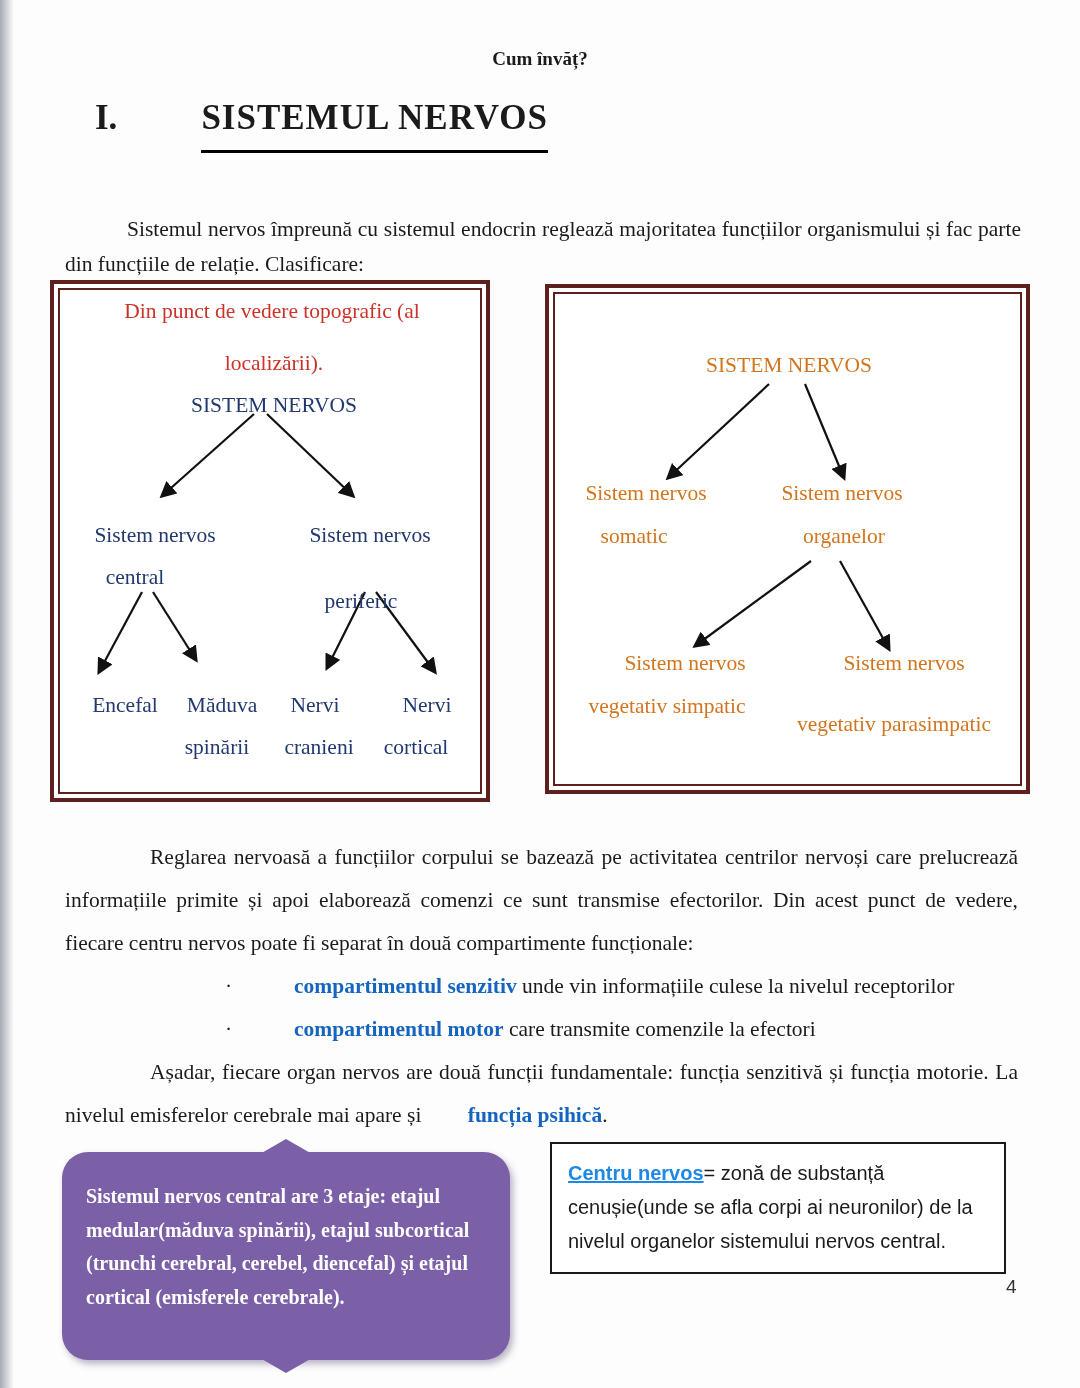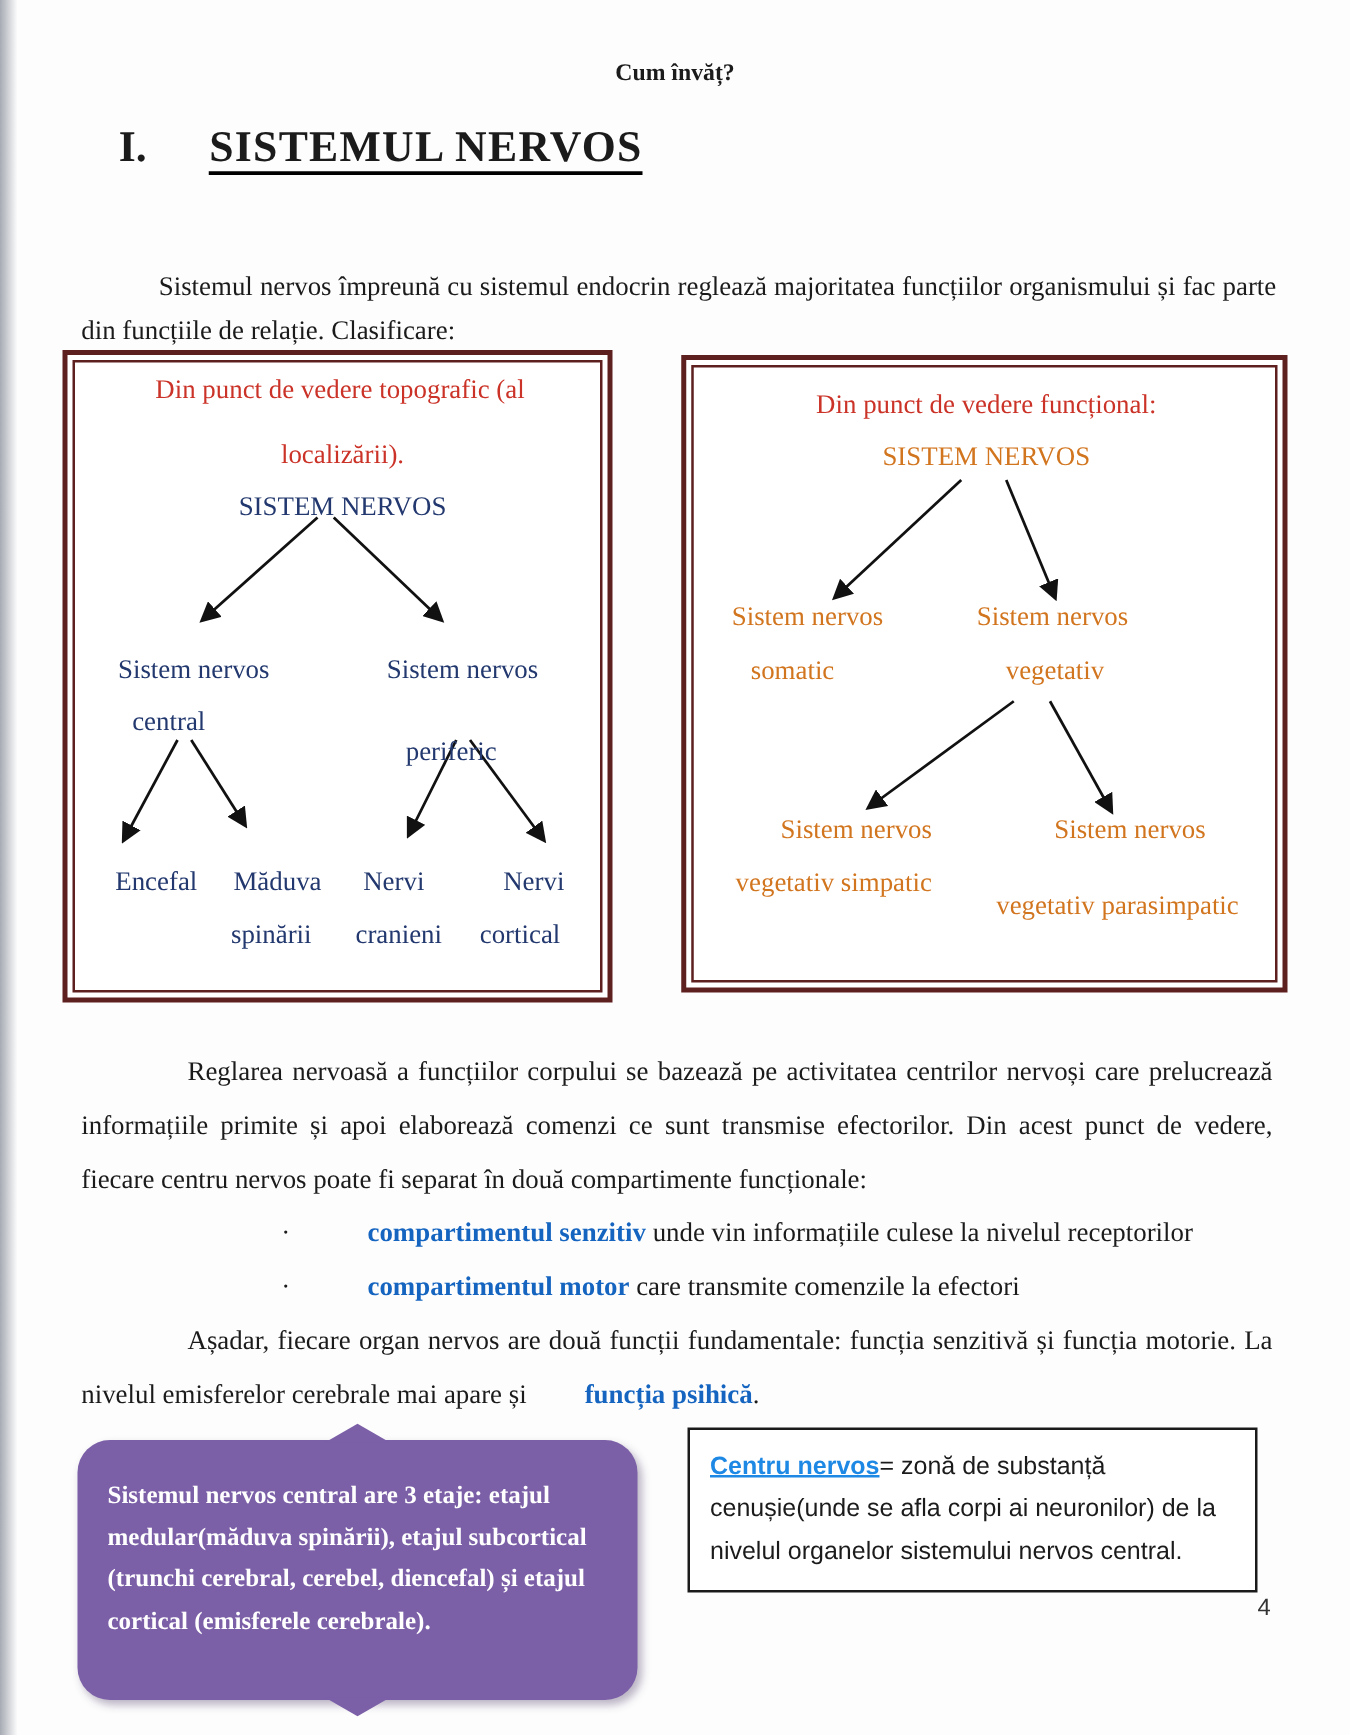--- a/index.html
+++ b/index.html
@@ -11,21 +11,21 @@
   .edge-strip {
     position:absolute; left:0; top:0; width:14px; height:100%;
     background:linear-gradient(to right,#a6abb3,rgba(253,253,253,0));
   }
   .doc-header {
     position:absolute; top:48px; left:0; width:100%;
     text-align:center; font-weight:bold; font-size:19px;
   }
   .heading { position:absolute; top:98px; left:95px; font-size:35px; font-weight:bold; }
   .heading .numeral { margin-right:50px; display:inline-block; }
-  .heading .title { border-bottom:3px solid #000; padding-bottom:0; letter-spacing:1px; }
+  .heading .title { border-bottom:3px solid #000; padding-bottom:13px; letter-spacing:1px;margin-left:34px; }
 
   .intro {
     position:absolute; top:190px; left:65px; width:956px;
     font-size:21.5px; line-height:35px; text-align:justify; text-indent:62px;
   }
 
   .tree-box { position:absolute; border:4px solid #5e1f1f; background:#fff; }
   .tree-box .inner-frame { position:absolute; inset:4px; border:2px solid #5e1f1f; pointer-events:none; }
   #box-left  { left:50px;  top:280px; width:432px; height:514px; }
   #box-right { left:545px; top:284px; width:477px; height:502px; }
@@ -130,26 +130,25 @@
       <defs>
         <marker id="ah2" viewBox="0 0 10 10" refX="8" refY="5" markerWidth="7.5" markerHeight="7.5" orient="auto">
           <path d="M0,0 L10,5 L0,10 z" fill="#111"></path>
         </marker>
       </defs>
       <line x1="220" y1="96" x2="119" y2="190" marker-end="url(#ah2)"></line>
       <line x1="256" y1="96" x2="295" y2="190" marker-end="url(#ah2)"></line>
       <line x1="262" y1="273" x2="146" y2="358" marker-end="url(#ah2)"></line>
       <line x1="291" y1="273" x2="340" y2="361" marker-end="url(#ah2)"></line>
     </svg>
-    <span class="node red" style="left:240px; top:23px;">Din punct de vedere funcțional:</span>
     <span class="node orange" style="left:240px; top:65px;">SISTEM NERVOS</span>
     <span class="node orange" style="left:97px;  top:193px;">Sistem nervos</span>
     <span class="node orange" style="left:85px;  top:236px;">somatic</span>
     <span class="node orange" style="left:293px; top:193px;">Sistem nervos</span>
-    <span class="node orange" style="left:295px; top:236px;">vegetativ</span>
+    <span class="node orange" style="left:295px; top:236px;">organelor</span>
     <span class="node orange" style="left:136px; top:363px;">Sistem nervos</span>
     <span class="node orange" style="left:118px; top:406px;">vegetativ simpatic</span>
     <span class="node orange" style="left:355px; top:363px;">Sistem nervos</span>
     <span class="node orange" style="left:345px; top:424px;">vegetativ parasimpatic</span>
   </div>
 
   <div class="flow">
     <p class="indent">Reglarea nervoasă a funcțiilor corpului se bazează pe activitatea centrilor nervoși care prelucrează informațiile primite și apoi elaborează comenzi ce sunt transmise efectorilor. Din acest punct de vedere, fiecare centru nervos poate fi separat în două compartimente funcționale:</p>
     <div class="bullet-row">
       <span class="bullet-dot">·</span>

